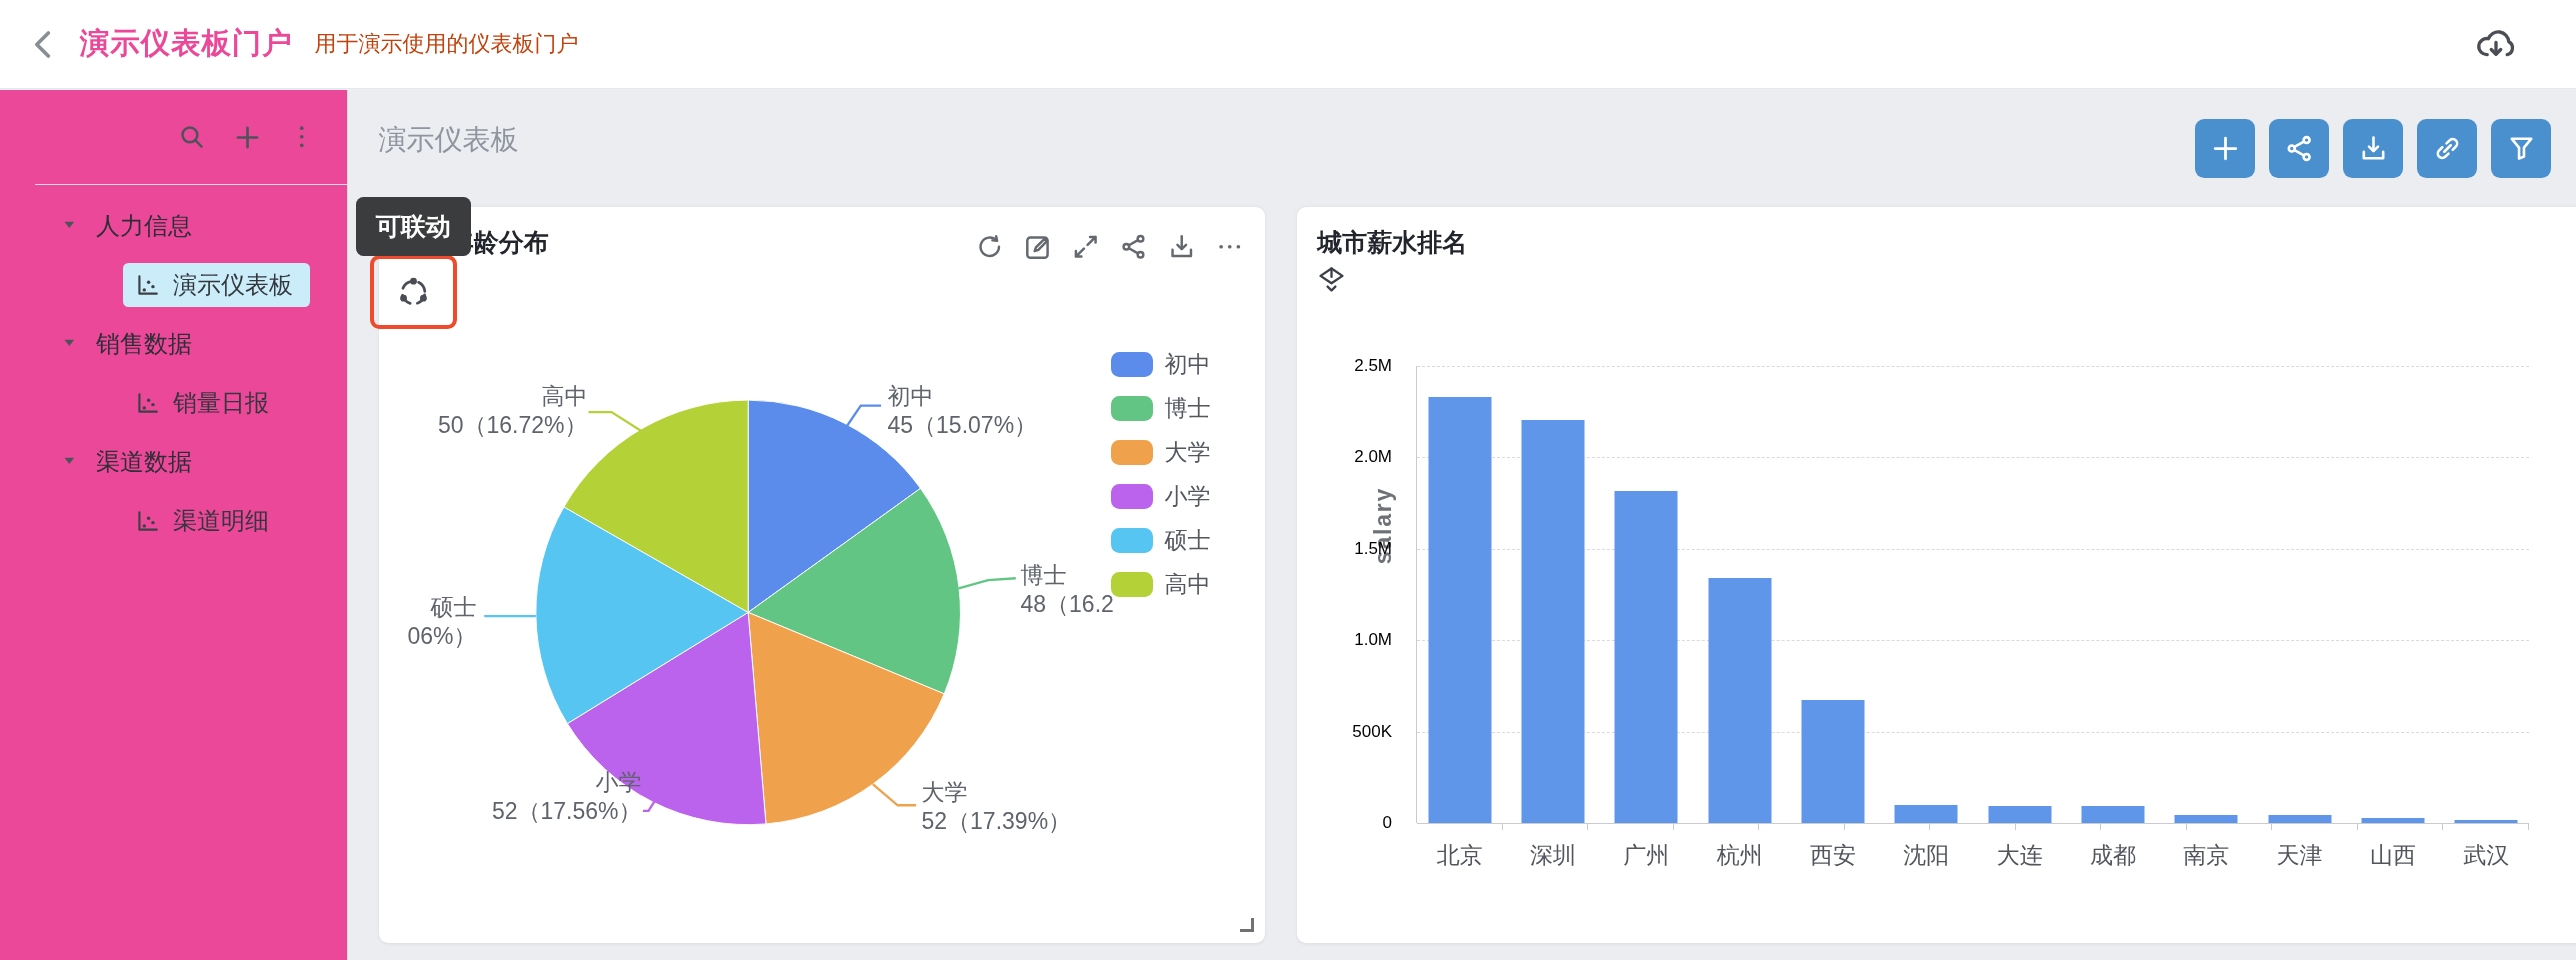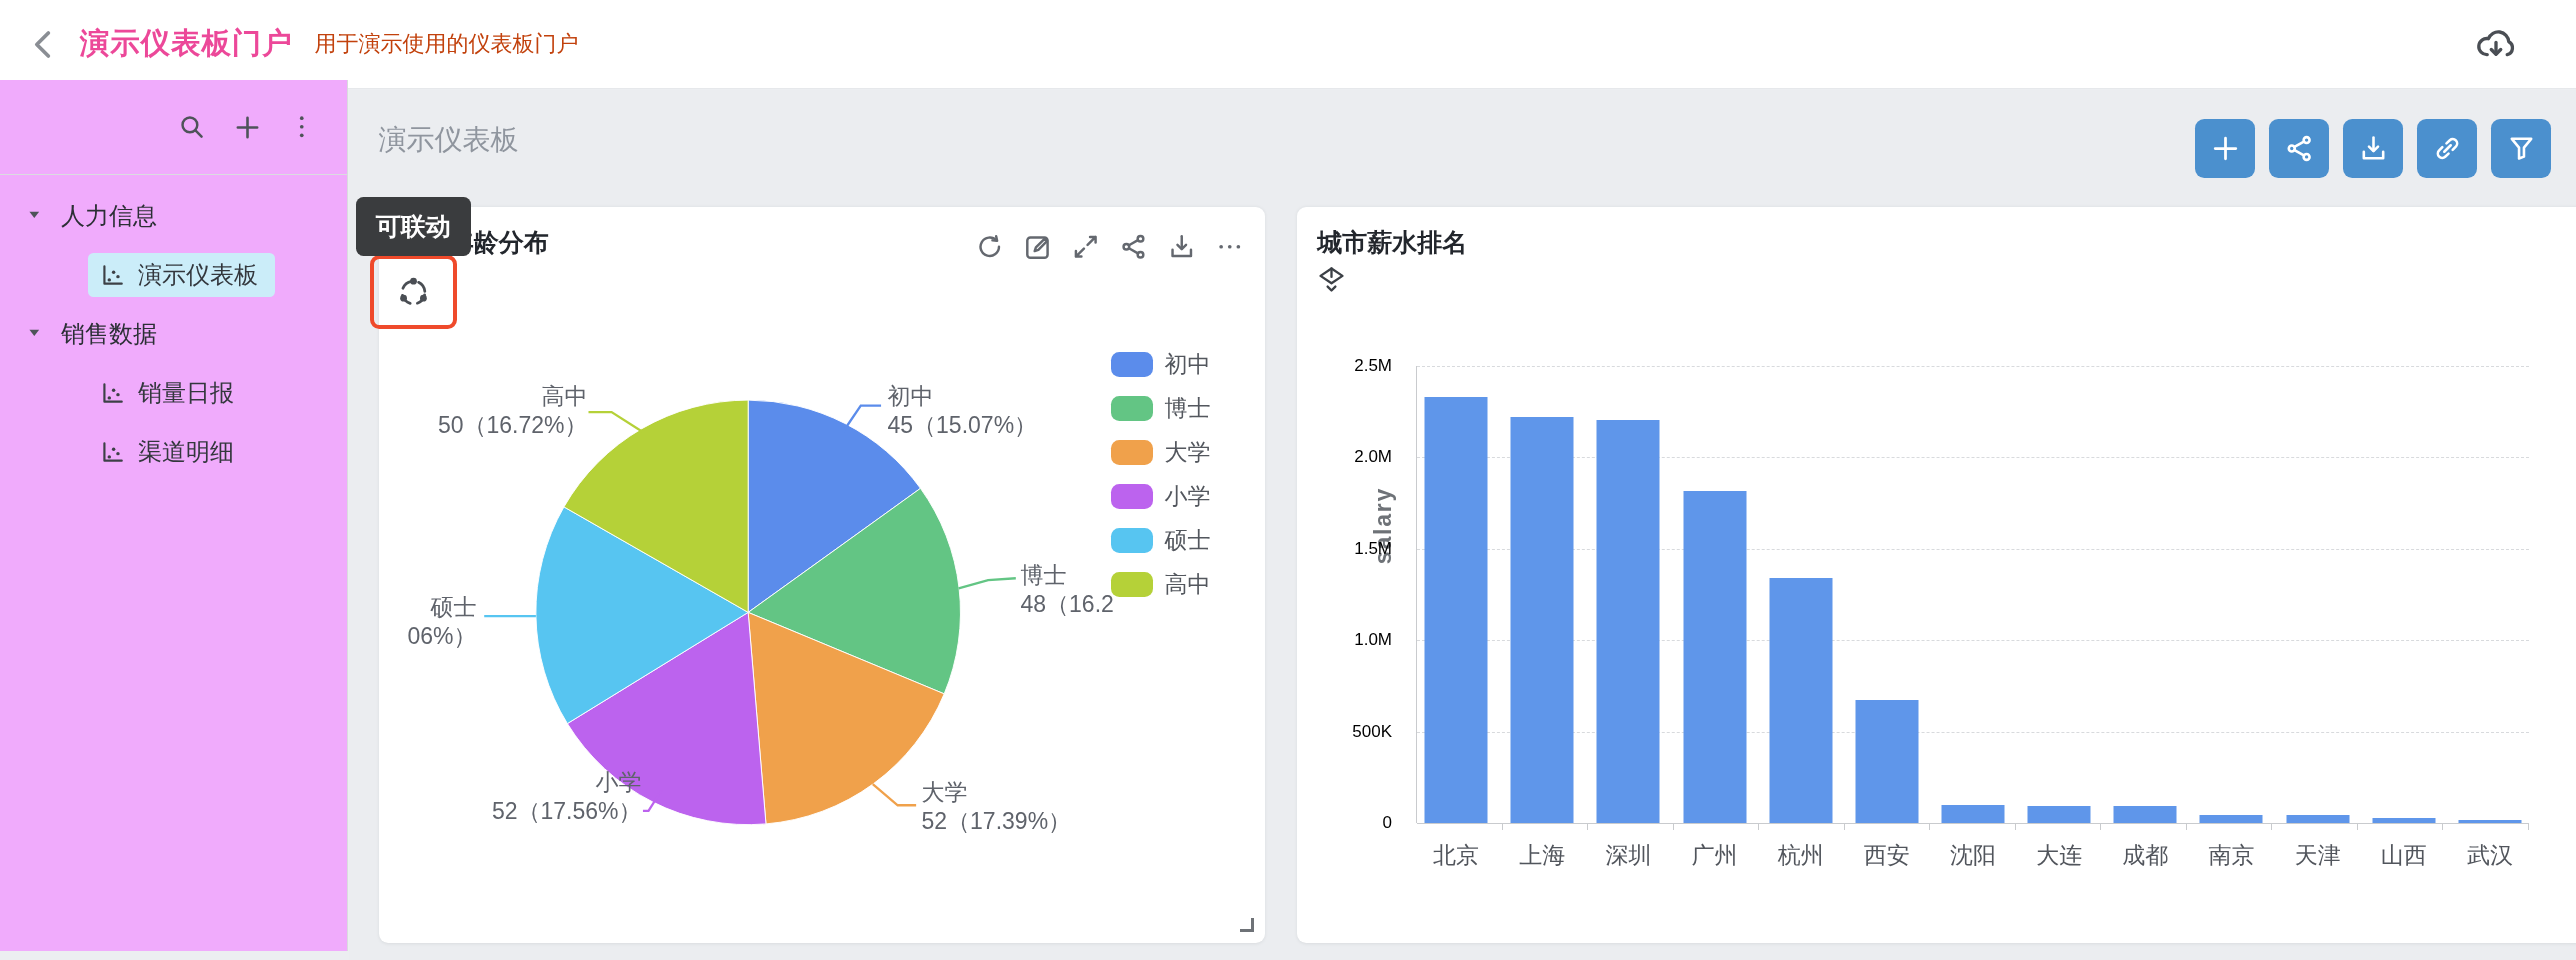--- a/index.html
+++ b/index.html
@@ -9,22 +9,22 @@
   
   .header { position:absolute; left:0; top:0; width:2576px; height:89px; background:#fff;
             border-bottom:0.9px solid #E6E8EB; display:flex; align-items:center; }
   .back-btn { margin-left:24px; width:41px; height:41px; display:flex; align-items:center;
               justify-content:center; cursor:pointer; }
   .hdr-title { margin-left:14.8px; font-size:29.5px; font-weight:700; color:#ec4899; letter-spacing:0.9px; }
   .hdr-sub { margin-left:22px; font-size:22px; color:#c2410c; }
   .hdr-cloud { position:absolute; right:59px; top:24px; width:42px; height:42px; cursor:pointer; }
 
   
-  .sidebar { position:absolute; left:0; top:80px; width:348px; height:871px; background:#f0abfc;
-             border-right:0.9px solid #D9DBDE; }
+  .sidebar { position:absolute; left:0; top:90px; width:348px; height:871px; background:#ec4899;
+             border-right:0.9px solid #D9DBDE;padding-left:35px; }
   .side-iconrow { height:95px; display:flex; align-items:center; justify-content:flex-end;
                   gap:24px; padding-right:29.5px; border-bottom:0.9px solid #DADCE0; }
   .side-iconrow .ibtn { width:31px; height:31px; display:flex; align-items:center;
                         justify-content:center; cursor:pointer; }
   .tree { padding-top:11px; }
   .tree-group { height:59px; display:flex; align-items:center; padding-left:26px; cursor:pointer; }
   .tree-caret { width:18.5px; height:18.5px; margin-right:16.6px; display:flex; align-items:center; }
   .tree-group-label { font-size:24px; color:#2B2F35; font-weight:500; }
   .tree-child { height:59px; display:flex; align-items:center; padding-left:0; cursor:pointer; }
   .tree-child-inner { margin-left:88px; height:44px; display:flex; align-items:center;
@@ -172,20 +172,28 @@
         <span class="tree-child-icon">
             <svg width="26" height="26" viewBox="0 0 24 24" fill="none" stroke="#3C4046" stroke-width="2" stroke-linecap="round" stroke-linejoin="round">
               <path d="M5 4v16h16"></path>
               <circle cx="9.5" cy="16.5" r="1.6" fill="#3C4046" stroke="none"></circle>
               <circle cx="13.5" cy="9.5" r="1.6" fill="#3C4046" stroke="none"></circle>
               <circle cx="17.5" cy="13.5" r="1.6" fill="#3C4046" stroke="none"></circle>
             </svg>
           </span>
         <span class="tree-child-label">销量日报</span>
         </span>
+      </div>
+      <div class="tree-group">
+        <span class="tree-caret">
+          <svg width="16.6" height="16.6" viewBox="0 0 24 24" fill="none" stroke="#4E5359" stroke-width="2" stroke-linecap="round" stroke-linejoin="round">
+            <polygon points="5,7 19,7 12,16" fill="#4E5359" stroke="none"></polygon>
+          </svg>
+        </span>
+                   <span class="tree-group-label">渠道数据</span>
       </div>
       <div class="tree-child">
         <span class="tree-child-inner ">
         <span class="tree-child-icon">
             <svg width="26" height="26" viewBox="0 0 24 24" fill="none" stroke="#3C4046" stroke-width="2" stroke-linecap="round" stroke-linejoin="round">
               <path d="M5 4v16h16"></path>
               <circle cx="9.5" cy="16.5" r="1.6" fill="#3C4046" stroke="none"></circle>
               <circle cx="13.5" cy="9.5" r="1.6" fill="#3C4046" stroke="none"></circle>
               <circle cx="17.5" cy="13.5" r="1.6" fill="#3C4046" stroke="none"></circle>
             </svg>
@@ -364,24 +372,20 @@
         <div class="gridline" style="top:366px"></div>
         <div class="ytick" style="top:366px">500K</div>
         <div class="ytick" style="top:457px">0</div>
         <div class="baseline"></div>
         <div class="bars">
           <div class="bcol">
               <div class="bar" style="height:426px;background:#5F96EA"></div>
               <div class="xlabel">北京</div>
             </div>
           <div class="bcol">
-              <div class="bar" style="height:406px;background:#5F96EA"></div>
-              <div class="xlabel">上海</div>
-            </div>
-          <div class="bcol">
               <div class="bar" style="height:403px;background:#5F96EA"></div>
               <div class="xlabel">深圳</div>
             </div>
           <div class="bcol">
               <div class="bar" style="height:332px;background:#5F96EA"></div>
               <div class="xlabel">广州</div>
             </div>
           <div class="bcol">
               <div class="bar" style="height:245px;background:#5F96EA"></div>
               <div class="xlabel">杭州</div>

